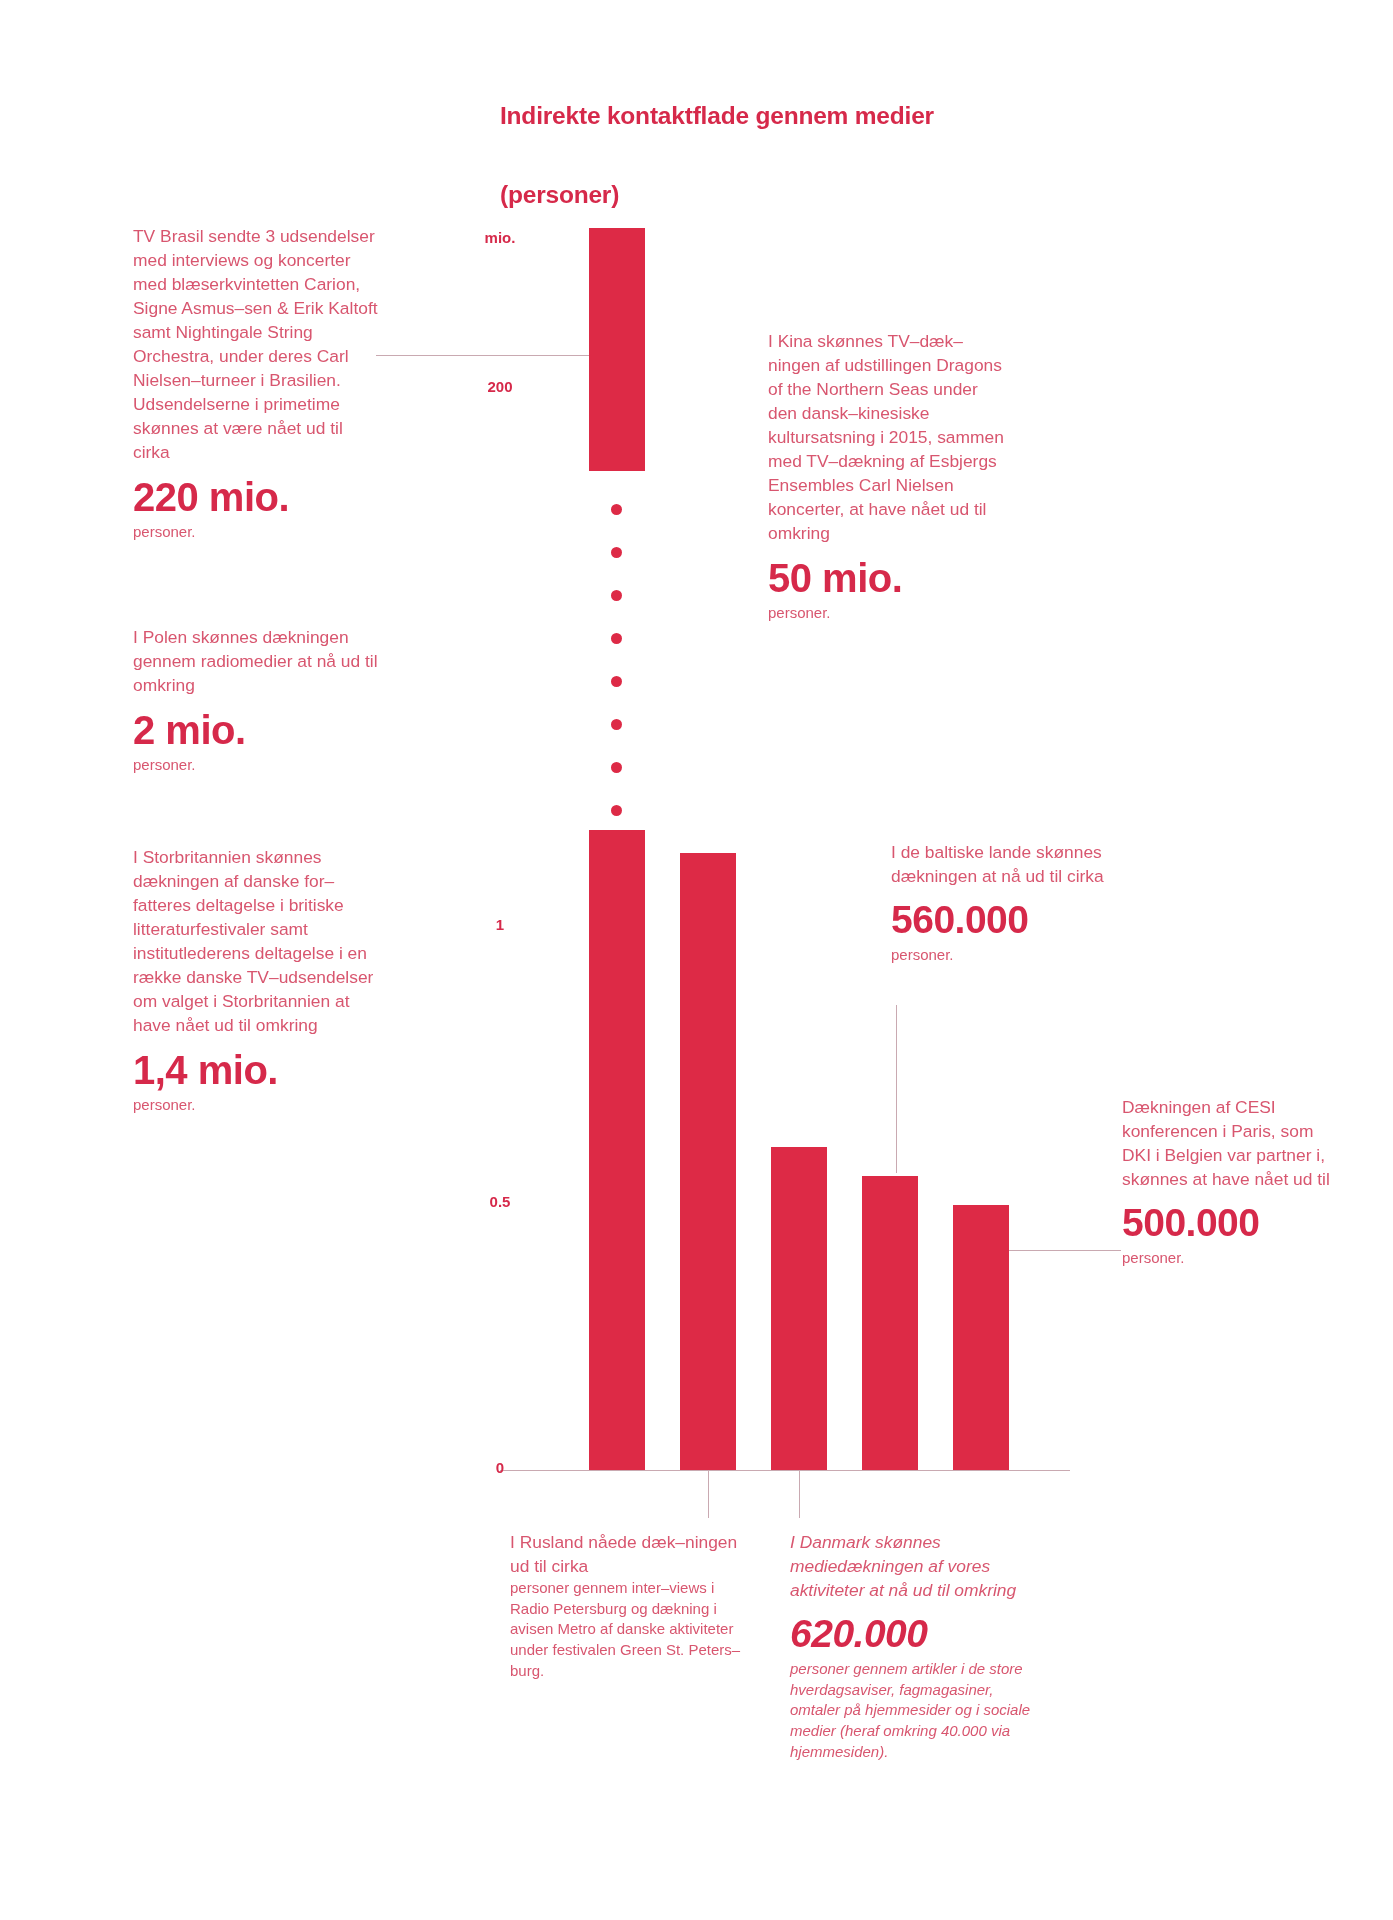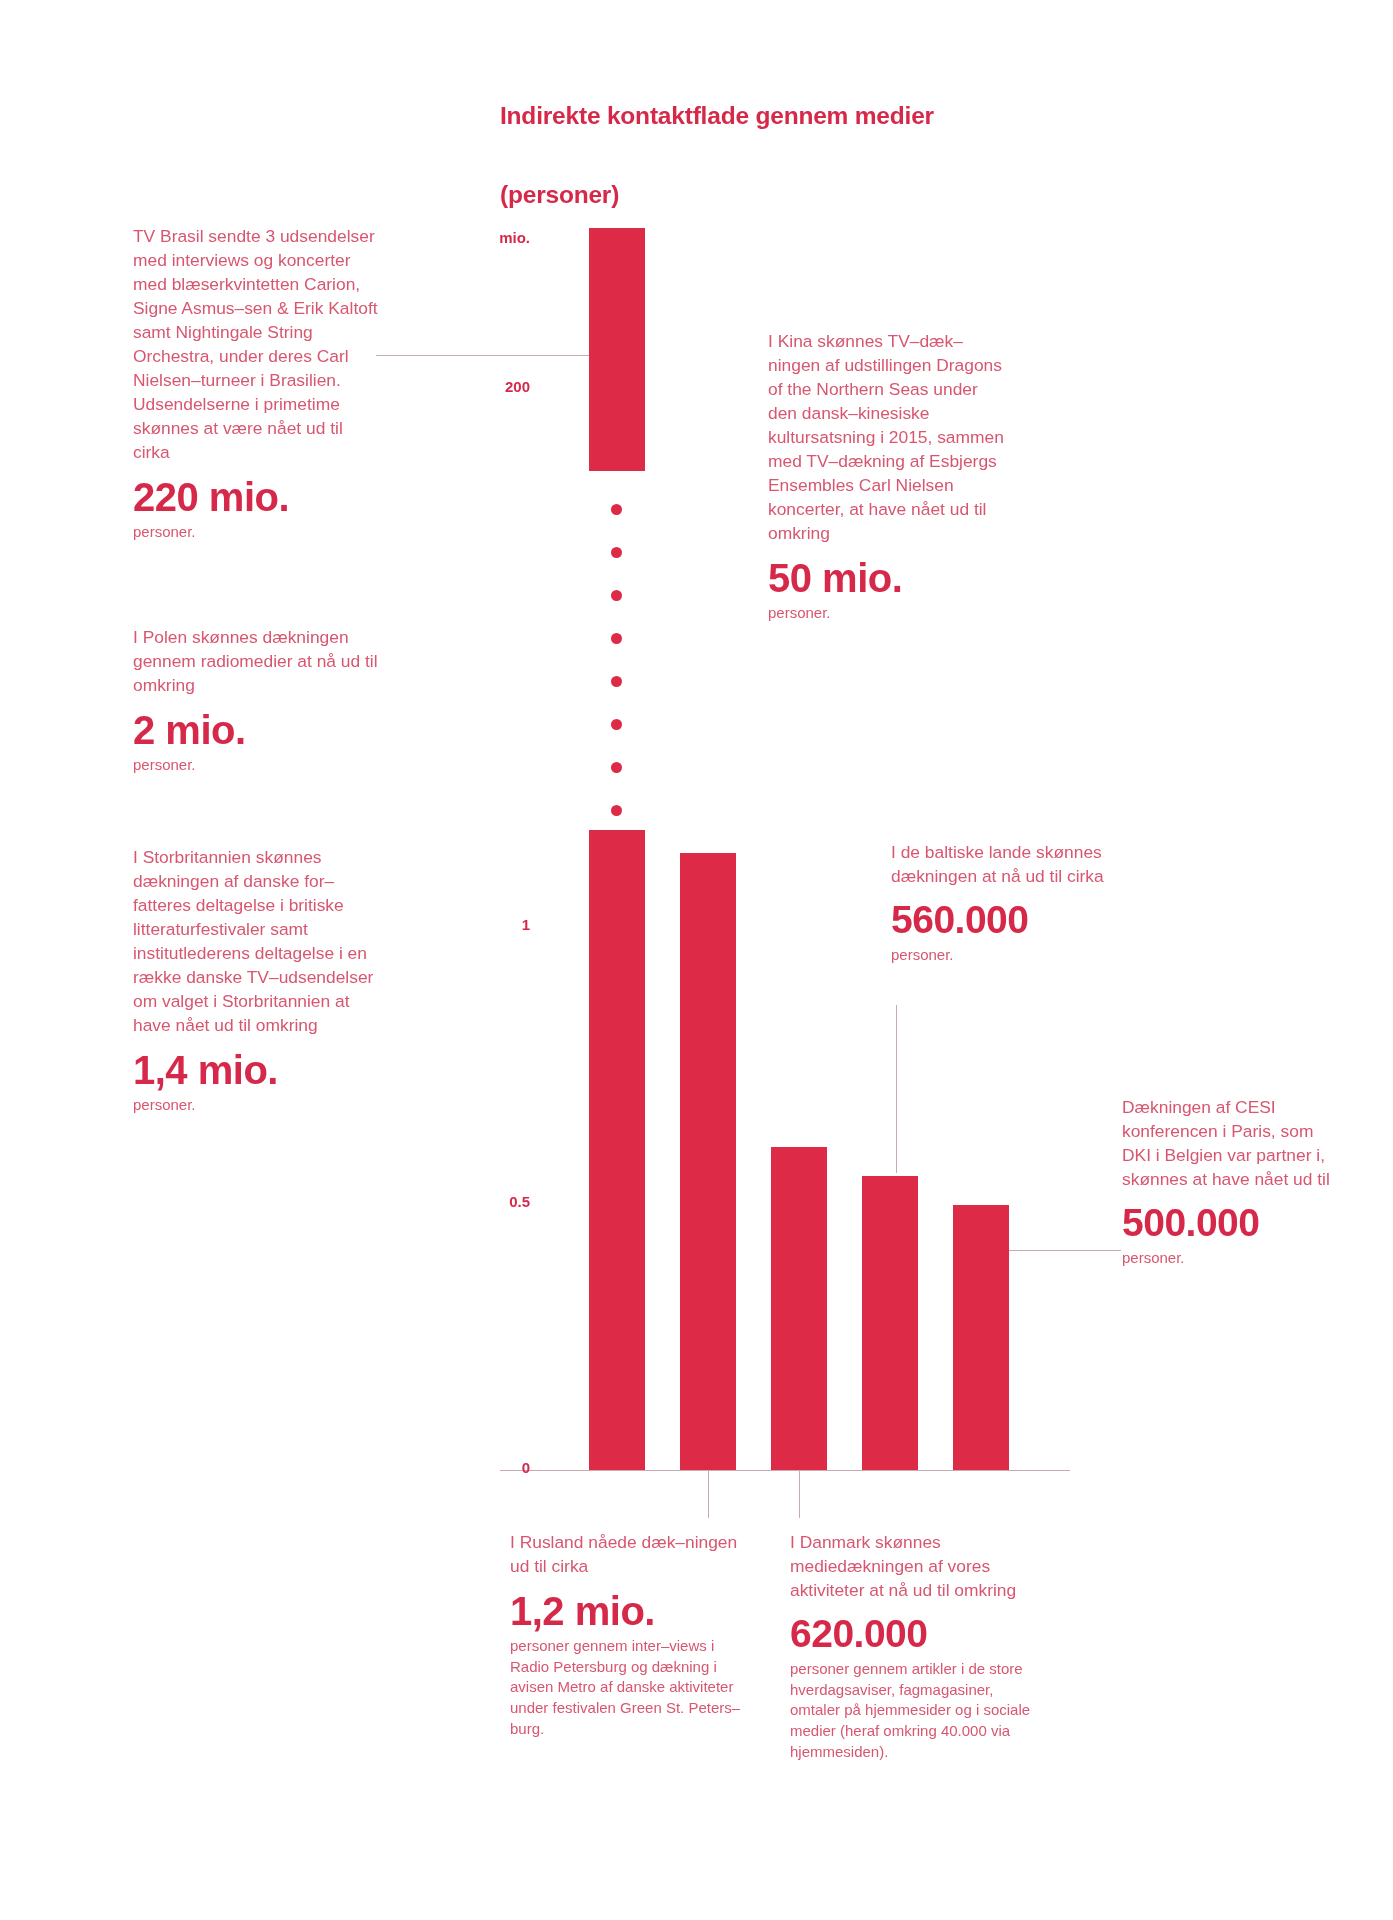--- a/index.html
+++ b/index.html
@@ -29,21 +29,21 @@
   }
   .big-num.wide{font-size:39px;}
   .sub-text{
     font-size:15px;line-height:1.38;color:#d8566f;
   }
 
   
   #plot{position:absolute;left:0;top:0;width:1393px;height:1920px;pointer-events:none;}
   .bar{position:absolute;background:#dd2a46;}
   .axis-line{position:absolute;background:#c9a9b1;}
-  .tick-label{position:absolute;font-size:15px;font-weight:bold;color:#d6294a;text-align:right;}
+  .tick-label{position:absolute;font-size:15px;font-weight:bold;color:#d6294a;text-align:center;}
   .break-dot{position:absolute;width:11px;height:11px;border-radius:50%;background:#dd2a46;}
 
   
   .leader{position:absolute;background:#c9a9b1;}
 </style>
 </head>
 <body>
 
 <div class="canvas">
 
@@ -121,23 +121,22 @@
   </div>
 
   <div class="block" style="left:1122px;top:1095px;width:215px;">
     <div class="body-text">Dækningen af CESI konferencen i Paris, som DKI i Belgien var partner i, skønnes at have nået ud til</div>
     <div class="big-num wide">500.000</div>
     <div class="sub-text">personer.</div>
   </div>
 
   <div class="block" style="left:510px;top:1530px;width:240px;">
     <div class="body-text">I Rusland nåede dæk–ningen ud til cirka</div>
-    <div class="big-num">1,2 mio.</div>
     <div class="sub-text">personer gennem inter–views i Radio Petersburg og dækning i avisen Metro af danske aktiviteter under festivalen Green St. Peters–burg.</div>
   </div>
 
-  <div class="block" style="left:790px;top:1530px;width:250px;">
+  <div class="block" style="left:790px;top:1530px;width:250px;font-style:italic;">
     <div class="body-text">I Danmark skønnes mediedækningen af vores aktiviteter at nå ud til omkring</div>
     <div class="big-num wide">620.000</div>
     <div class="sub-text">personer gennem artikler i de store hverdagsaviser, fagmagasiner, omtaler på hjemmesider og i sociale medier (heraf omkring 40.000 via hjemmesiden).</div>
   </div>
 
 </div>
 
 </body></html>

